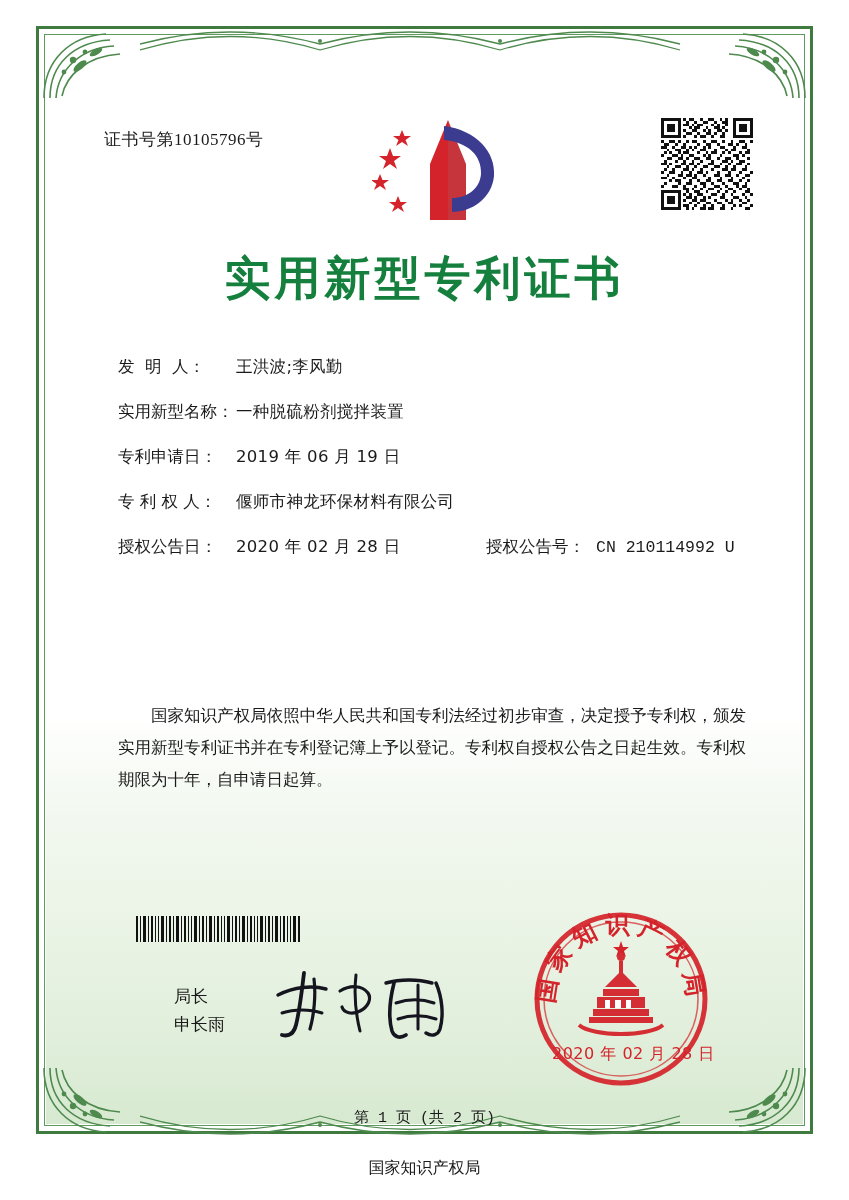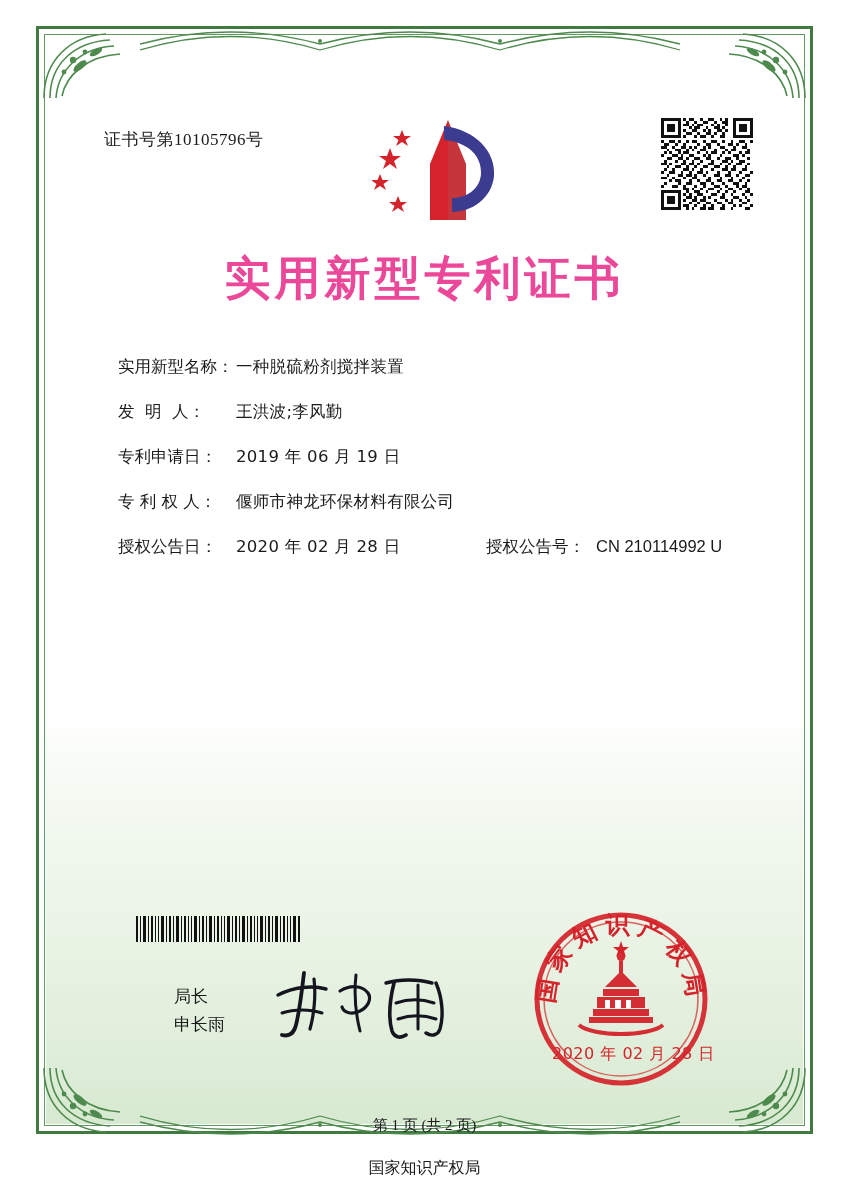--- a/index.html
+++ b/index.html
@@ -92,21 +92,21 @@
   }
 
   .title {
     position: absolute;
     left: 0; right: 0; top: 248px;
     text-align: center;
     font-size: 46px;
     font-weight: bold;
     letter-spacing: 4px;
     font-family: "DejaVu Sans", sans-serif;
-    color: #ec4899;
+    color: #15803d;
   }
 
   
   .fields {
     position: absolute;
     left: 118px; top: 355px;
     width: 640px;
     font-size: 17px;
   }
   .row {
@@ -131,21 +131,21 @@
   .row.pair .value { flex: none; width: 250px; }
   .row.pair .label2 {
     width: 110px;
     flex: none;
     font-family: "DejaVu Sans", sans-serif;
     font-size: 16.5px;
     white-space: pre;
   }
   .row.pair .value2 {
     flex: 1;
-    font-family: Liberation Sans, sans-serif;
+    font-family: Liberation Mono, monospace;
     font-size: 16.5px;
   }
 
   
   .body-text {
     position: absolute;
     left: 118px; top: 700px;
     width: 628px;
     font-size: 16.5px;
     line-height: 1.95;
@@ -193,22 +193,21 @@
     font-family: "DejaVu Sans", sans-serif;
     letter-spacing: 0.5px;
   }
 
   
   .page-no {
     position: absolute;
     left: 0; right: 0; top: 1108px;
     text-align: center;
     font-size: 15px;
-    font-family: Liberation Serif, serif;
-    margin-top: 8px;
+    font-family: Liberation Mono, monospace;
   }
   .back-note {
     position: absolute;
     left: 0; right: 0; top: 1158px;
     text-align: center;
     font-size: 16px;
     font-family: "DejaVu Sans", sans-serif;
   }
 </style>
 </head>
@@ -583,44 +582,45 @@
         <rect x="21" y="32" width="2" height="1"></rect>
         <rect x="25" y="32" width="1" height="1"></rect>
         <rect x="30" y="32" width="2" height="1"></rect>
     </g>
   </svg>
 
   <div class="title">实用新型专利证书</div>
 
   <div class="fields">
     <div class="row">
+      <div class="label">发  明  人：</div>
+      <div class="value">王洪波;李风勤</div>
+    </div>
+    <div class="row">
       <div class="label">实用新型名称：</div>
       <div class="value">一种脱硫粉剂搅拌装置</div>
-    </div>
-    <div class="row">
-      <div class="label">发  明  人：</div>
-      <div class="value">王洪波;李风勤</div>
     </div>
     <div class="row">
       <div class="label">专利申请日：</div>
       <div class="value">2019 年 06 月 19 日</div>
     </div>
     <div class="row">
       <div class="label">专 利 权 人：</div>
       <div class="value">偃师市神龙环保材料有限公司</div>
     </div>
     <div class="row pair">
       <div class="label">授权公告日：</div>
       <div class="value">2020 年 02 月 28 日</div>
       <div class="label2">授权公告号：</div>
       <div class="value2">CN 210114992 U</div>
     </div>
   </div>
 
   <div class="body-text">
+    <p>国家知识产权局依照中华人民共和国专利法经过初步审查，决定授予专利权，颁发实用新型专利证书并在专利登记簿上予以登记。专利权自授权公告之日起生效。专利权期限为十年，自申请日起算。</p>
   </div>
 
   <svg class="barcode" viewBox="0 0 166 26" shape-rendering="crispEdges">
     <rect width="166" height="26" fill="#ffffff" opacity="0"></rect>
     <g fill="#111111">
       <rect x="0" y="0" width="2" height="26"></rect>
         <rect x="4" y="0" width="1" height="26"></rect>
       <rect x="7" y="0" width="3" height="26"></rect>
         <rect x="12" y="0" width="1" height="26"></rect>
       <rect x="15" y="0" width="2" height="26"></rect>

